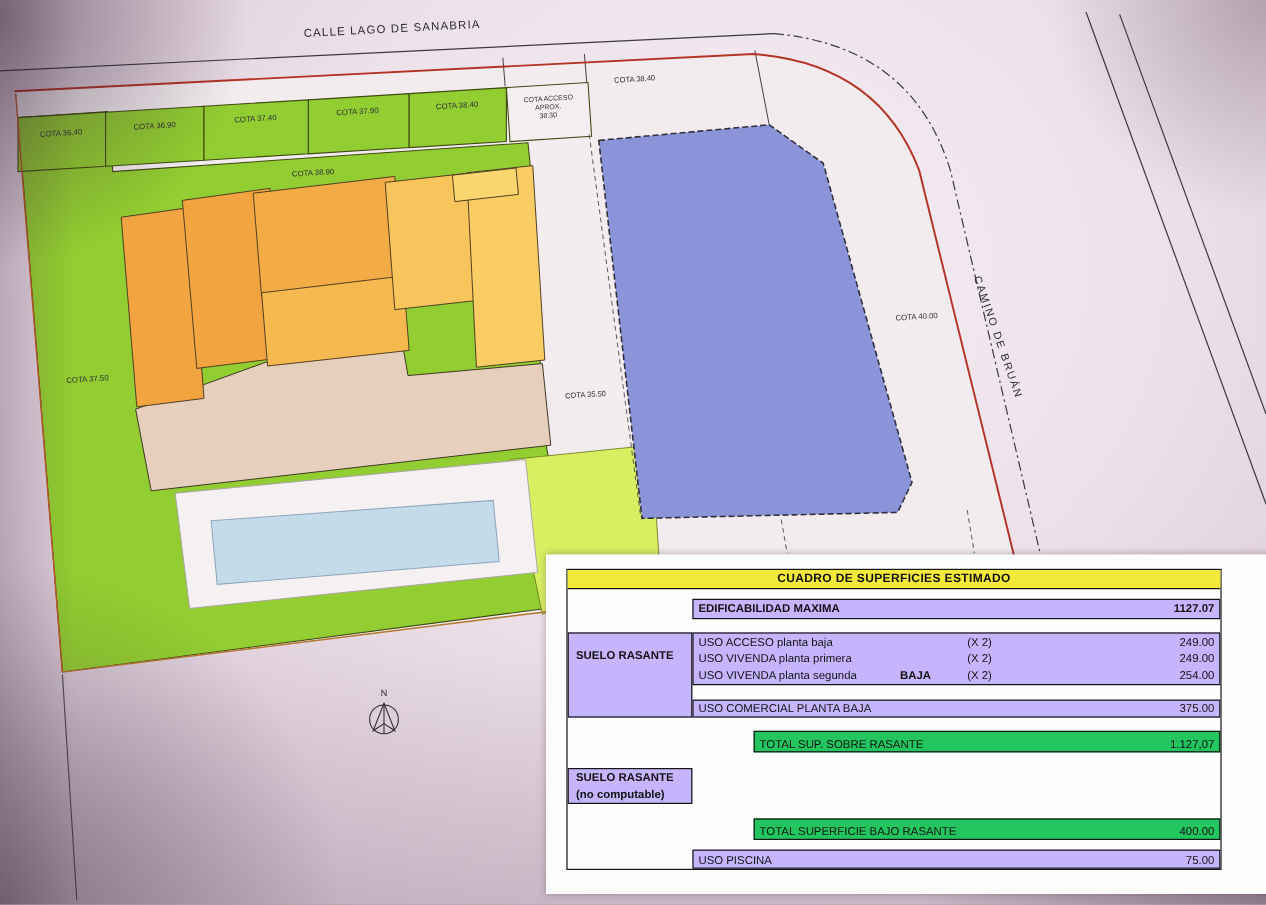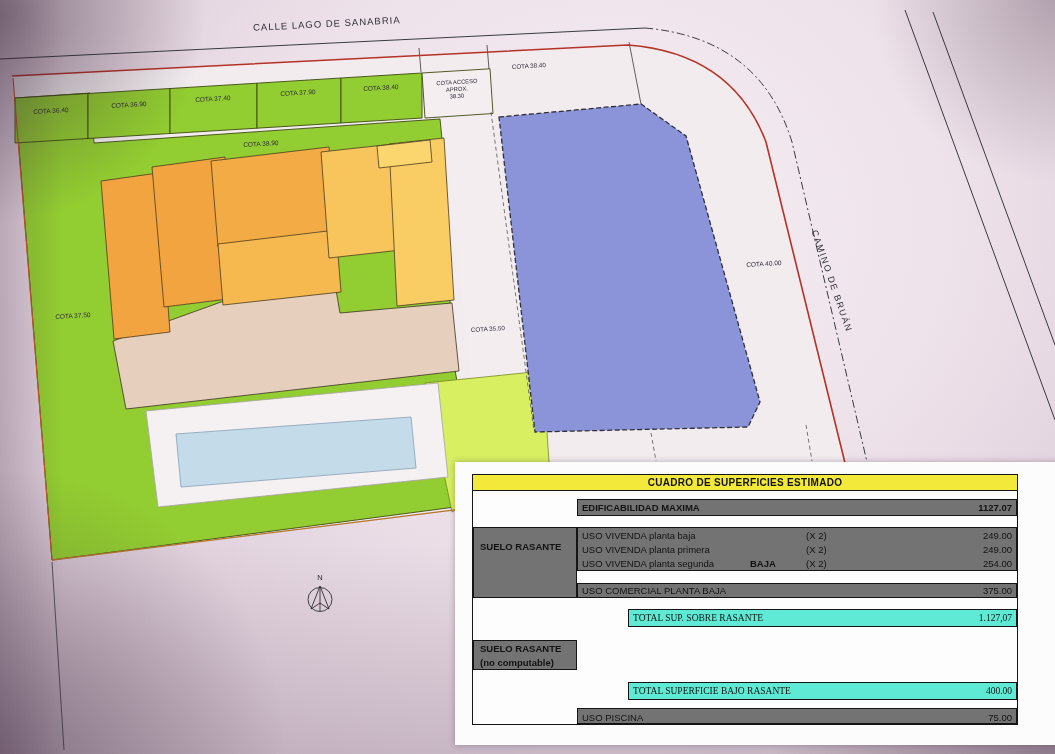--- a/index.html
+++ b/index.html
@@ -30,33 +30,33 @@
     border:1.6px solid #151515;background:#fdfdfd;
     font-size:9.5px;color:#121212;box-sizing:border-box;
   }
   .row-title{height:15px;line-height:15px;background:#f2e93a;border-bottom:1.2px solid #151515;
     text-align:center;font-weight:bold;font-size:10px;letter-spacing:.3px;}
   .row-unit{height:14px;line-height:14px;text-align:right;padding-right:4px;border-bottom:1px solid #222;}
   .sp8{height:8px;} .sp11{height:11px;} .sp12{height:12px;} .sp13{height:13px;}
   .band{display:flex;align-items:stretch;}
   .lcol{width:104px;flex:none;box-sizing:border-box;}
   .mcol{flex:1;min-width:0;position:relative;box-sizing:border-box;}
-  .boxed{border:1px solid #151515;box-sizing:border-box;background:#737373;}
+  .boxed{border:1px solid #151515;box-sizing:border-box;background:#c4b5fd;}
   .frow{display:flex;align-items:center;position:relative;}
   .h17{height:17px;} .h15{height:15px;} .h16{height:16px;align-items:flex-end;} .h14{height:14px;}
   .nm{padding-left:4px;white-space:nowrap;}
   .val{position:absolute;right:4px;}
   .mult{position:absolute;left:228px;}
   .atico{position:absolute;left:172px;font-weight:bold;}
   .bold{font-weight:bold;}
   .sec1lab{padding:13px 0 0 6px;font-weight:bold;}
   .sec2lab{padding:1px 0 0 6px;font-weight:bold;line-height:13.5px;}
   .gap12{height:12px;}
-  .totrow{margin-left:155px;height:16px;border:1px solid #151515;background:#5eead4;
-    display:flex;align-items:center;position:relative;font-family:Liberation Serif, serif;}
+  .totrow{margin-left:155px;height:16px;border:1px solid #151515;background:#22c55e;
+    display:flex;align-items:flex-end;position:relative;}
 </style>
 </head>
 <body>
 
 <div class="stage">
 
   <svg width="1055" height="754" viewBox="0 0 1055 754">
 
     <path d="M12,76 L628,45 Q732,53 766,142 L845,463 L848,500 L478,506 L52,560 Z" fill="#f2ecef" stroke="none"></path>
 
@@ -157,21 +157,21 @@
 
       <div class="sp11"></div>
 
       <div class="band">
         <div class="lcol boxed sec1lab">
           <span>SUELO RASANTE</span>
         </div>
         <div class="mcol">
           <div class="boxed">
             <div class="frow h14">
-              <span class="nm">USO VIVENDA planta baja</span>
+              <span class="nm">USO ACCESO planta baja</span>
               <span class="mult">(X 2)</span>
               <span class="val">249.00</span>
             </div>
             <div class="frow h14">
               <span class="nm">USO VIVENDA planta primera</span>
               <span class="mult">(X 2)</span>
               <span class="val">249.00</span>
             </div>
             <div class="frow h14">
               <span class="nm">USO VIVENDA planta segunda</span>

